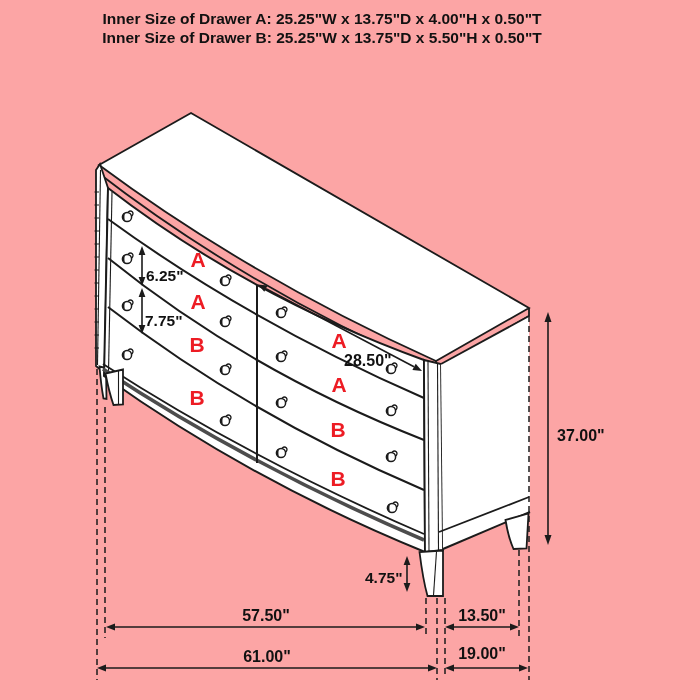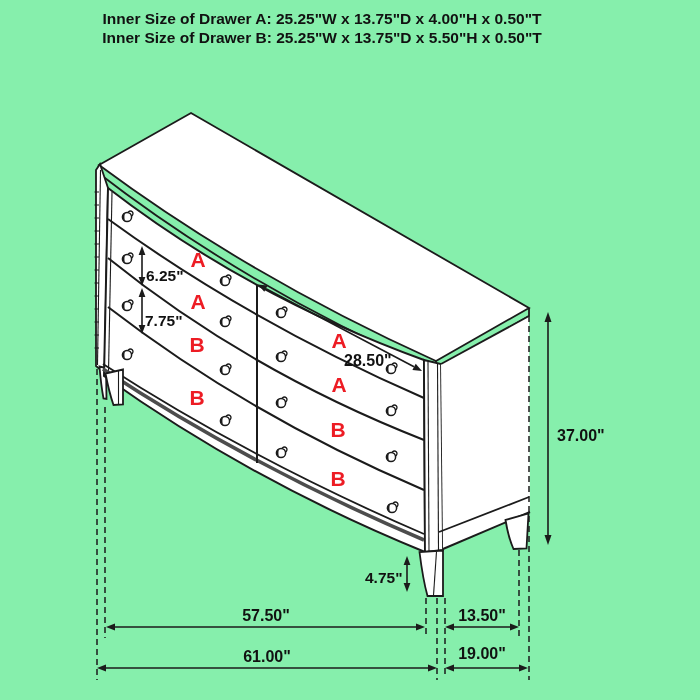--- a/index.html
+++ b/index.html
@@ -1,16 +1,16 @@
 <!DOCTYPE html>
 <html><head>
 <meta charset="utf-8">
 <style>
   html,body{margin:0;padding:0;background:#fff;}
-  .stage{position:relative;width:700px;height:700px;background:#86efac;overflow:hidden;
+  .stage{position:relative;width:700px;height:700px;background:#fca5a5;overflow:hidden;
          font-family:"Liberation Sans",sans-serif;}
   svg{position:absolute;left:0;top:0;}
   svg text{font-family:"Liberation Sans",sans-serif;font-weight:bold;}
   .title-line{font-size:15.5px;fill:#111;}
   .dim{font-size:16px;fill:#111;}
   .dim-s{font-size:15.5px;fill:#111;}
   .lbl{font-size:21px;fill:#ed1c24;}
   .ln{stroke:#1b1b1b;fill:none;stroke-width:1.8;}
   .ln2{stroke:#1b1b1b;fill:none;stroke-width:2;}
   .thin{stroke:#1b1b1b;fill:none;stroke-width:1.1;}

